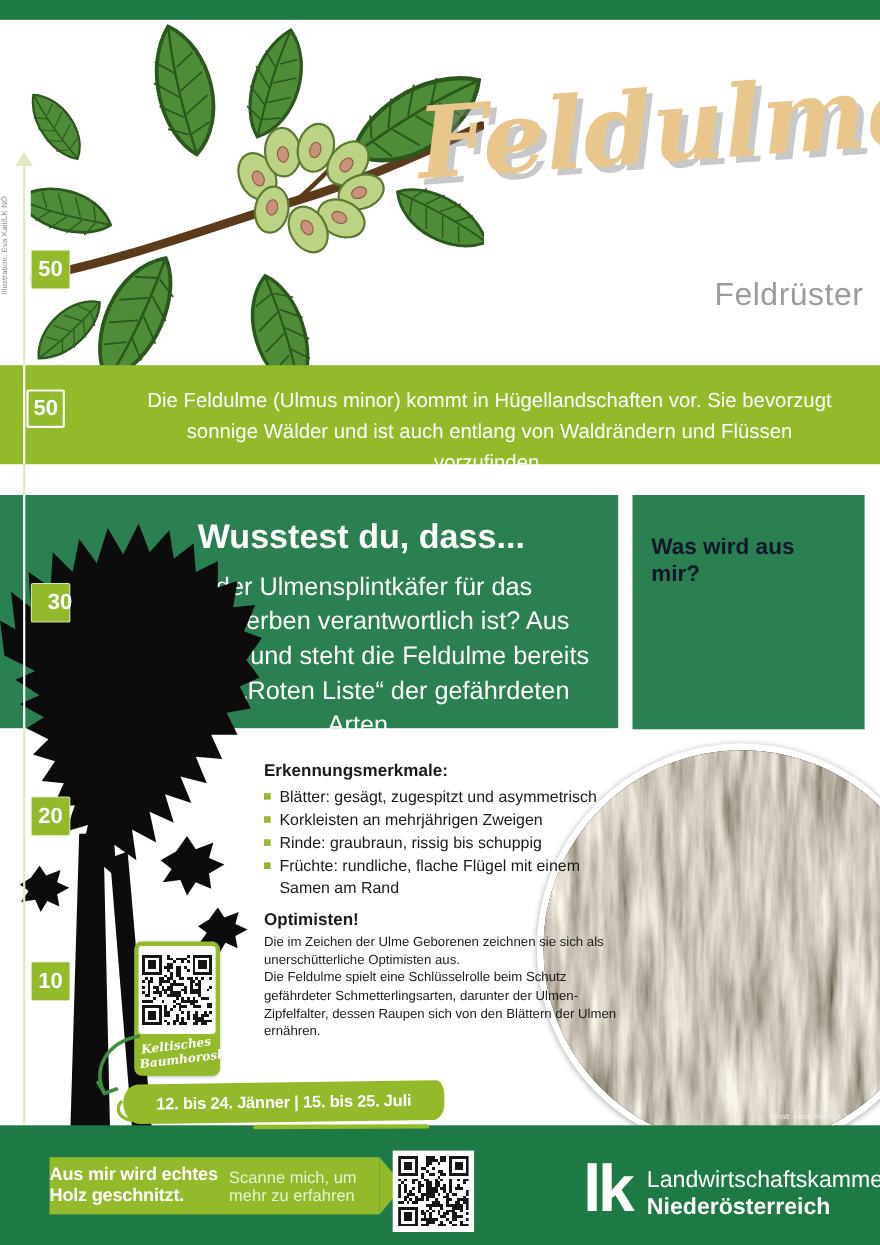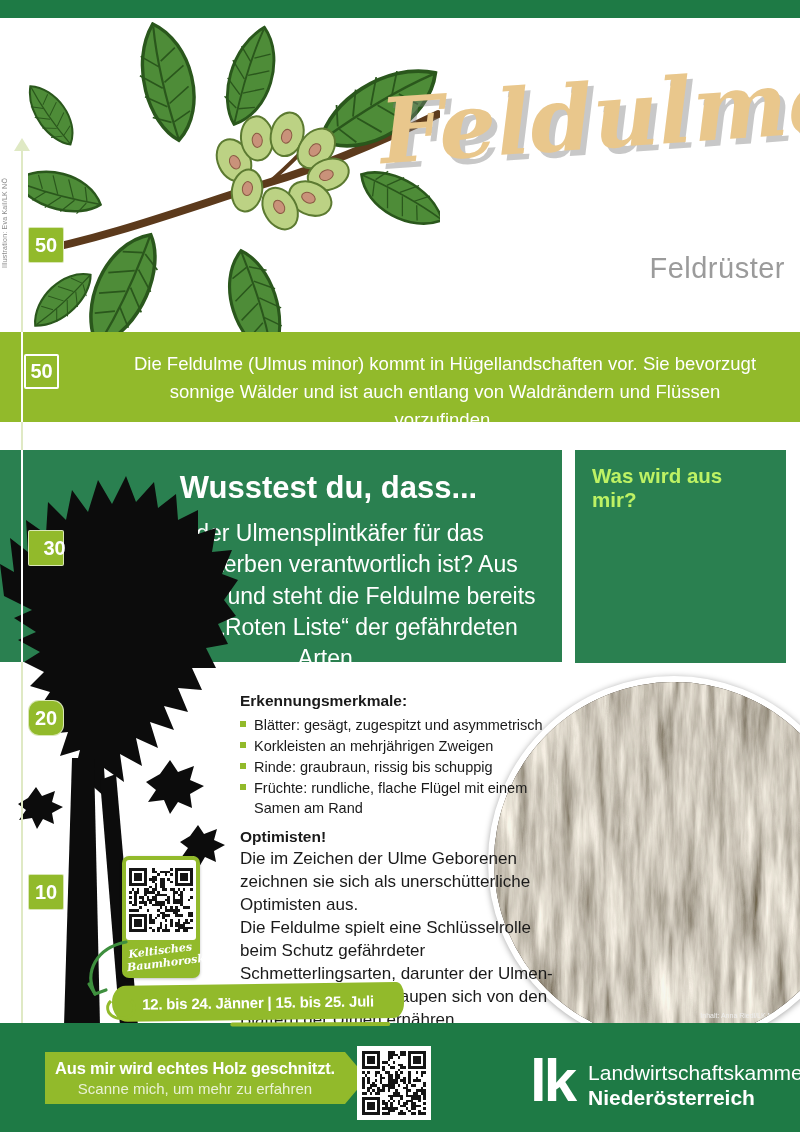--- a/index.html
+++ b/index.html
@@ -60,34 +60,34 @@
   .intro-text {
     position:absolute; left:120px; top:350px; width:650px; z-index:4;
     color:#ffffff; font-size:18.5px; line-height:1.5; text-align:center;
   }
   
   .fact-box { position:absolute; left:0; top:450px; width:562px; height:212px; background:#2a8050; z-index:1;
     padding:20px 20px 0 115px; text-align:center; color:#fff; }
   .fact-title { font-weight:bold; font-size:31px; margin-bottom:12px; }
   .fact-body { font-size:23px; line-height:1.36; margin:0 auto; width:425px; }
   .usage-box { position:absolute; left:575px; top:450px; width:211px; height:213px; background:#2a8050; z-index:1;
-    padding:14px 16px 0 17px; color:#bef264; }
+    padding:36px 16px 0 17px; color:#0f172a; }
   .usage-title { font-weight:bold; font-size:20.5px; margin-bottom:16px; }
   .usage-body { font-size:14.5px; line-height:1.42; letter-spacing:-.1px; }
   
   .tree-silhouette { position:absolute; left:0; top:468px; width:240px; height:560px; z-index:2; }
   
   .ident { position:absolute; left:240px; top:692px; width:318px; z-index:4; color:#1a1a1a; }
   .ident h3 { font-size:15.5px; font-weight:bold; margin-bottom:6px; }
   .ident ul { list-style:none; }
   .ident li { position:relative; padding-left:14px; font-size:14.5px; line-height:1.32; margin-bottom:2px; }
   .ident li::before { content:""; position:absolute; left:0; top:5px; width:6px; height:6px; background:#92ba2b; }
   .interest { position:absolute; left:240px; top:828px; width:322px; z-index:4; color:#1a1a1a; }
   .interest h3 { font-size:15.5px; font-weight:bold; margin-bottom:2px; }
-  .interest p { font-size:17px; line-height:1.35; }
+  .interest p { font-size:12px; line-height:1.35; }
   
   .bark-circle {
     position:absolute; left:488px; top:676px; width:372px; height:372px; z-index:3;
     border-radius:50%; border:6px solid #ffffff; overflow:hidden;
     box-shadow:0 1px 6px rgba(0,0,0,.35); background:#6a645a;
   }
   .bark-circle svg { display:block; }
   .credit-content {
     position:absolute; left:165px; top:330px; width:195px; z-index:5;
     font-size:7px; color:#eeeeee; text-align:right;
@@ -119,21 +119,21 @@
   }
   .date-banner::after {
     content:""; position:absolute; right:14px; bottom:-7px; width:160px; height:4px;
     background:#92ba2b; border-radius:2px; transform:rotate(.6deg);
   }
   .date-banner span { color:#fff; font-weight:bold; font-size:15px; letter-spacing:-.2px; }
   
   .footer-bar { position:absolute; left:0; top:1023px; width:800px; height:109px; background:#1e7a45; z-index:5; }
   .cta-banner {
     position:absolute; left:45px; top:29px; width:300px; height:52px;
-    background:#92ba2b; display:flex; flex-direction:column; align-items:center; justify-content:center;
+    background:#92ba2b; display:flex; flex-direction:row; align-items:center; justify-content:center;
   }
   .cta-banner::after {
     content:""; position:absolute; right:-22px; top:0; width:0; height:0;
     border-top:26px solid transparent; border-bottom:26px solid transparent;
     border-left:22px solid #92ba2b;
   }
   .cta-title { color:#fff; font-weight:bold; font-size:16.5px; letter-spacing:-.2px; }
   .cta-sub { color:rgba(255,255,255,.8); font-size:15px; margin-top:2px; }
   .qr-footer {
     position:absolute; left:357px; top:23px; width:74px; height:74px;
@@ -210,21 +210,21 @@
           <ellipse cy="2" rx="5" ry="7" fill="#c9927a" stroke="#8a5a43"></ellipse>
         </g>
     </g>
   </svg>
 
   <div class="title">Feldulme</div>
   <div class="subtitle">Feldrüster</div>
 
   <div class="marker" style="top:191px;margin-top:36px;">50</div>
   <div class="marker" style="top:530px;padding-left:17px;">30</div>
-  <div class="marker" style="top:700px;border-radius:11px;">20</div>
+  <div class="marker" style="top:724px;">20</div>
   <div class="marker" style="top:874px;">10</div>
 
   <div class="intro-band"></div>
   <div class="marker-outline">50</div>
   <div class="intro-text">Die Feldulme (Ulmus minor) kommt in Hügellandschaften vor. Sie bevorzugt sonnige Wälder und ist auch entlang von Waldrändern und Flüssen vorzufinden.</div>
 
   <div class="fact-box">
     <div class="fact-title">Wusstest du, dass...</div>
     <div class="fact-body">…der Ulmensplintkäfer für das Ulmensterben verantwortlich ist? Aus diesem Grund steht die Feldulme bereits auf der „Roten Liste“ der gefährdeten Arten.</div>
   </div>

